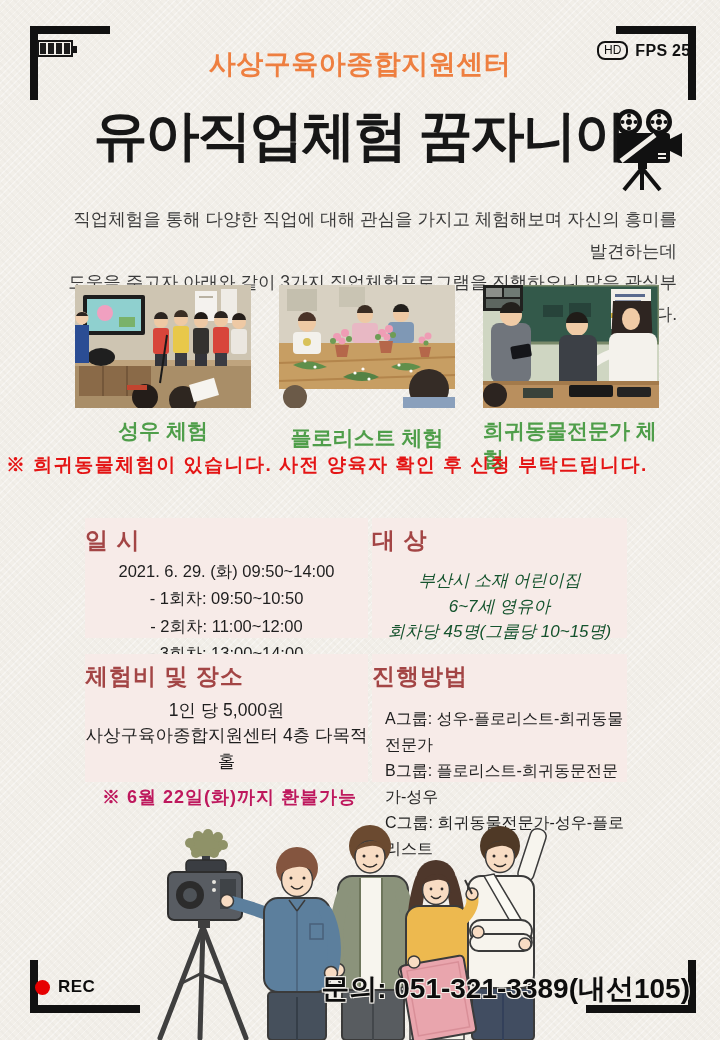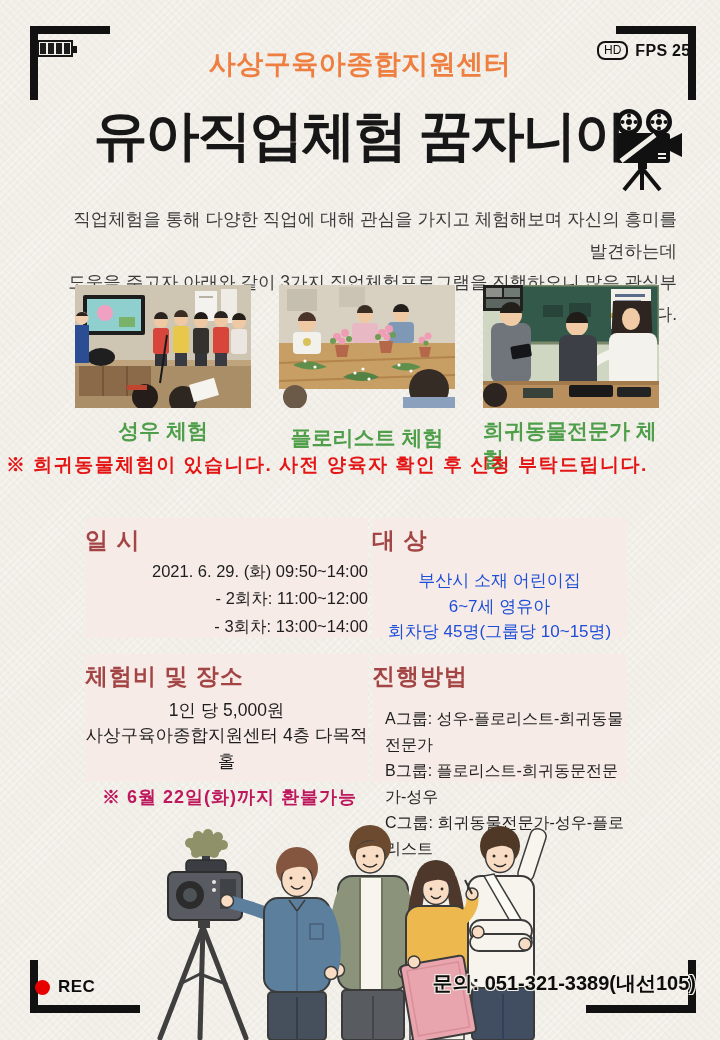--- a/index.html
+++ b/index.html
@@ -38,28 +38,28 @@
   .caption.low{margin-top:16px;}
   
   .notice{position:absolute;top:452px;left:6px;width:100%;text-align:left;font-size:19px;font-weight:700;color:#e41515;letter-spacing:1.5px;}
   
   .ibox{position:absolute;background:#f7ebe8;box-sizing:border-box;}
   .ibox.b1{left:85px;top:518px;width:283px;height:120px;}
   .ibox.b2{left:372px;top:518px;width:255px;height:120px;}
   .ibox.b3{left:85px;top:654px;width:283px;height:128px;}
   .ibox.b4{left:372px;top:654px;width:255px;height:128px;}
   .ibox .bt{margin-top:7px;font-size:23px;font-weight:800;color:#a34545;letter-spacing:1px;}
-  .b1 .bl1{margin-top:4px;text-align:right;font-size:16.5px;color:#1e1e1e;line-height:1.42;}
-  .b2 .bl2{margin-top:12px;text-align:center;font-size:17px;color:#1d4ed8;line-height:1.5;}
+  .b1 .bl1{margin-top:4px;text-align:center;font-size:16.5px;color:#1e1e1e;line-height:1.42;}
+  .b2 .bl2{margin-top:12px;text-align:center;font-size:17px;color:#14532d;line-height:1.5;font-style:italic;}
   .b3 .bl3{margin-top:6px;text-align:center;font-size:17.5px;color:#1e1e1e;line-height:1.45;}
   .b3 .note{margin-top:11px;padding-left:17px;text-align:left;font-size:18px;font-weight:700;color:#be185d;letter-spacing:1px;}
   .b4 .bl4{margin-top:14px;padding-left:13px;text-align:left;font-size:16px;color:#1e1e1e;line-height:1.62;}
   
   .illustration{position:absolute;left:148px;top:812px;}
-  .contact{position:absolute;right:24px;top:970px;font-size:20px;font-weight:600;color:#0d0d0d;
+  .contact{position:absolute;right:30px;top:970px;font-size:28px;font-weight:600;color:#0d0d0d;
     text-shadow:1px 1px 0 #f2efe9,-1px -1px 0 #f2efe9,1px -1px 0 #f2efe9,-1px 1px 0 #f2efe9;text-align:right;}
 </style>
 </head>
 <body>
 
 <div class="page">
 
   <div class="corner tl"></div>
   <div class="corner tr"></div>
   <div class="corner bl"></div>
@@ -256,20 +256,21 @@
       <div class="caption">희귀동물전문가 체험</div>
     </div>
 
   </div>
 
   <div class="notice">※ 희귀동물체험이 있습니다. 사전 양육자 확인 후 신청 부탁드립니다.</div>
 
   <div class="ibox b1">
     <div class="bt">일 시</div>
     <div class="bl1">2021. 6. 29. (화) 09:50~14:00</div>
+    <div class="bl1">- 1회차: 09:50~10:50</div>
     <div class="bl1">- 2회차: 11:00~12:00</div>
     <div class="bl1">- 3회차: 13:00~14:00</div>
   </div>
 
   <div class="ibox b2">
     <div class="bt">대 상</div>
     <div class="bl2">부산시 소재 어린이집</div>
     <div class="bl2" style="margin-top:0;">6~7세 영유아</div>
     <div class="bl2" style="margin-top:0;">회차당 45명(그룹당 10~15명)</div>
   </div>

